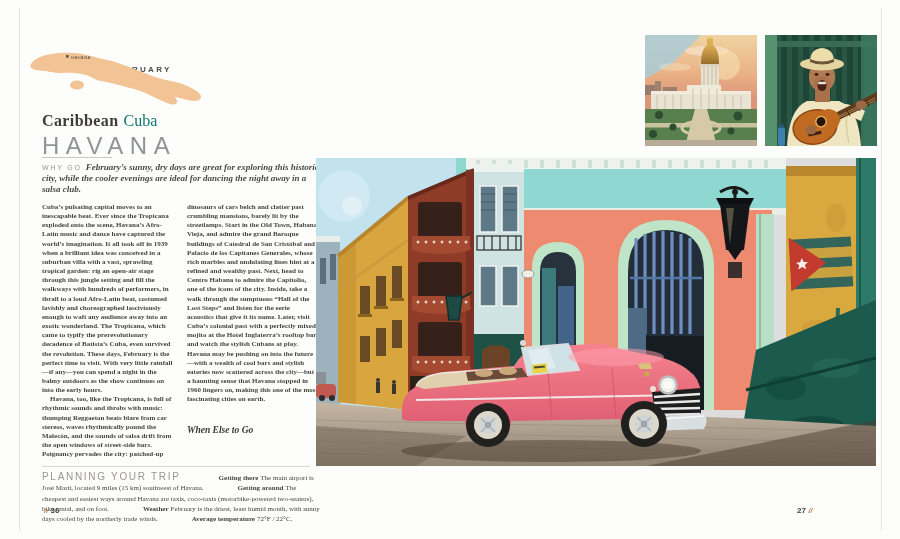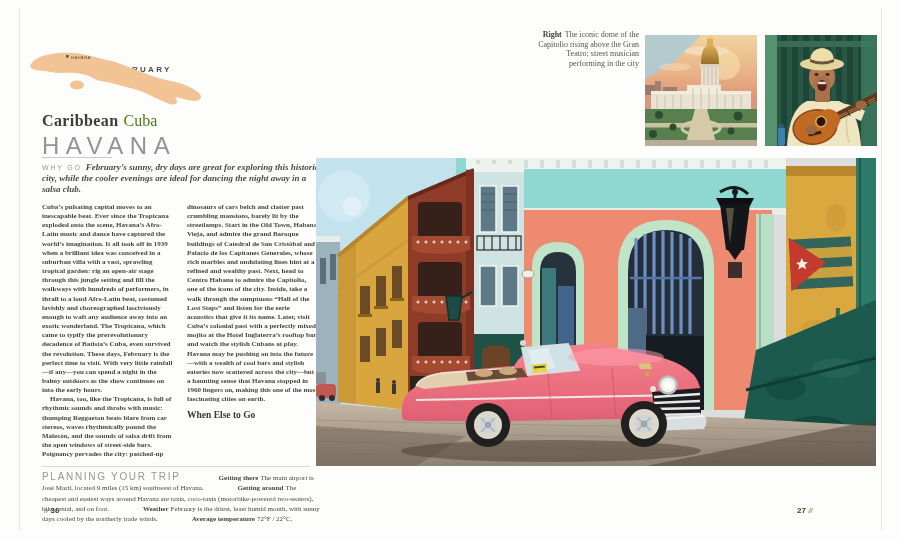--- a/index.html
+++ b/index.html
@@ -9,38 +9,38 @@
   .edge{position:absolute;width:1px;background:#e8e6e2;top:8px;bottom:8px;}
 
   
   .month{left:98px;top:17px;font-family:"Liberation Sans",sans-serif;font-size:8px;
          font-weight:bold;letter-spacing:2.3px;color:#4e4a46;margin-top:48px;}
   .sl{color:#b4766a;font-style:italic;margin-right:2px;}
 
   
   .titleblock{left:42px;top:112px;}
   .region{font-size:16px;font-weight:bold;color:#3f3b38;letter-spacing:.4px;text-align:center;}
-  .country{font-size:16px;color:#4d7c0f;margin-left:5px;}
+  .country{font-size:16px;color:#0f766e;margin-left:5px;}
   .city{font-family:"Liberation Sans",sans-serif;font-size:24px;letter-spacing:6.5px;
         color:#8f9496;margin-top:2px;}
   .rule{left:42px;top:157px;width:70px;height:1px;background:#c9c8c4;}
 
   
   .whygo{left:42px;top:162px;width:280px;font-size:9px;line-height:11.2px;
          font-style:italic;font-weight:bold;color:#4a4947;}
   .wg-label{font-style:normal;font-weight:normal;font-family:"Liberation Sans",sans-serif;
             font-size:7px;letter-spacing:1.8px;color:#9a9691;margin-right:4px;}
 
   
   .col{width:131px;font-size:7px;line-height:9.15px;color:#474540;text-align:left;}
   .col1{left:42px;top:203px;}
   .col2{left:187px;top:203px;}
   .col p{margin:0;font-weight:bold;}
   .col p.indent{text-indent:8px;}
-  .we-head{font-size:9.5px;font-weight:bold;color:#3a3834;margin:7px 0 3px 0;}
+  .we-head{font-size:9.5px;font-weight:bold;color:#3a3834;margin:22px 0 3px 0;font-style:italic;}
   .we b{margin-right:3px;}
 
   
   .divider{left:42px;top:466px;width:268px;height:1px;background:#d9d7d3;}
   .planning{left:42px;top:472px;width:278px;font-size:7px;line-height:10.3px;color:#45433f;}
   .pl-label{font-family:"Liberation Sans",sans-serif;font-size:10px;letter-spacing:1.7px;
             color:#9a9691;margin-right:4px;}
   .seg b{margin:0 2px 0 3px;padding-left:31px;}
 
   
@@ -113,23 +113,20 @@
   </div>
 
   <div class="abs pageno pn-left">
     <span class="sl">//</span><span>36</span>
   </div>
   <div class="abs pageno pn-right">
     <span>27</span> <span class="sl">//</span>
   </div>
 
   <div class="abs captions">
-    <div class="cap">
-      <b>Right</b><span>The iconic dome of the Capitolio rising above the Gran Teatro; street musician performing in the city</span>
-    </div>
   </div>
 
   <div class="photo ph-cap">
     <svg width="112" height="111" viewBox="0 0 112 111">
       <defs>
         <linearGradient id="skyG" x1="0" y1="0" x2="0" y2="1">
           <stop offset="0" stop-color="#f0d3a2"></stop>
             <stop offset="0.45" stop-color="#eab487"></stop>
           <stop offset="0.8" stop-color="#dd9579"></stop>
         </linearGradient>

